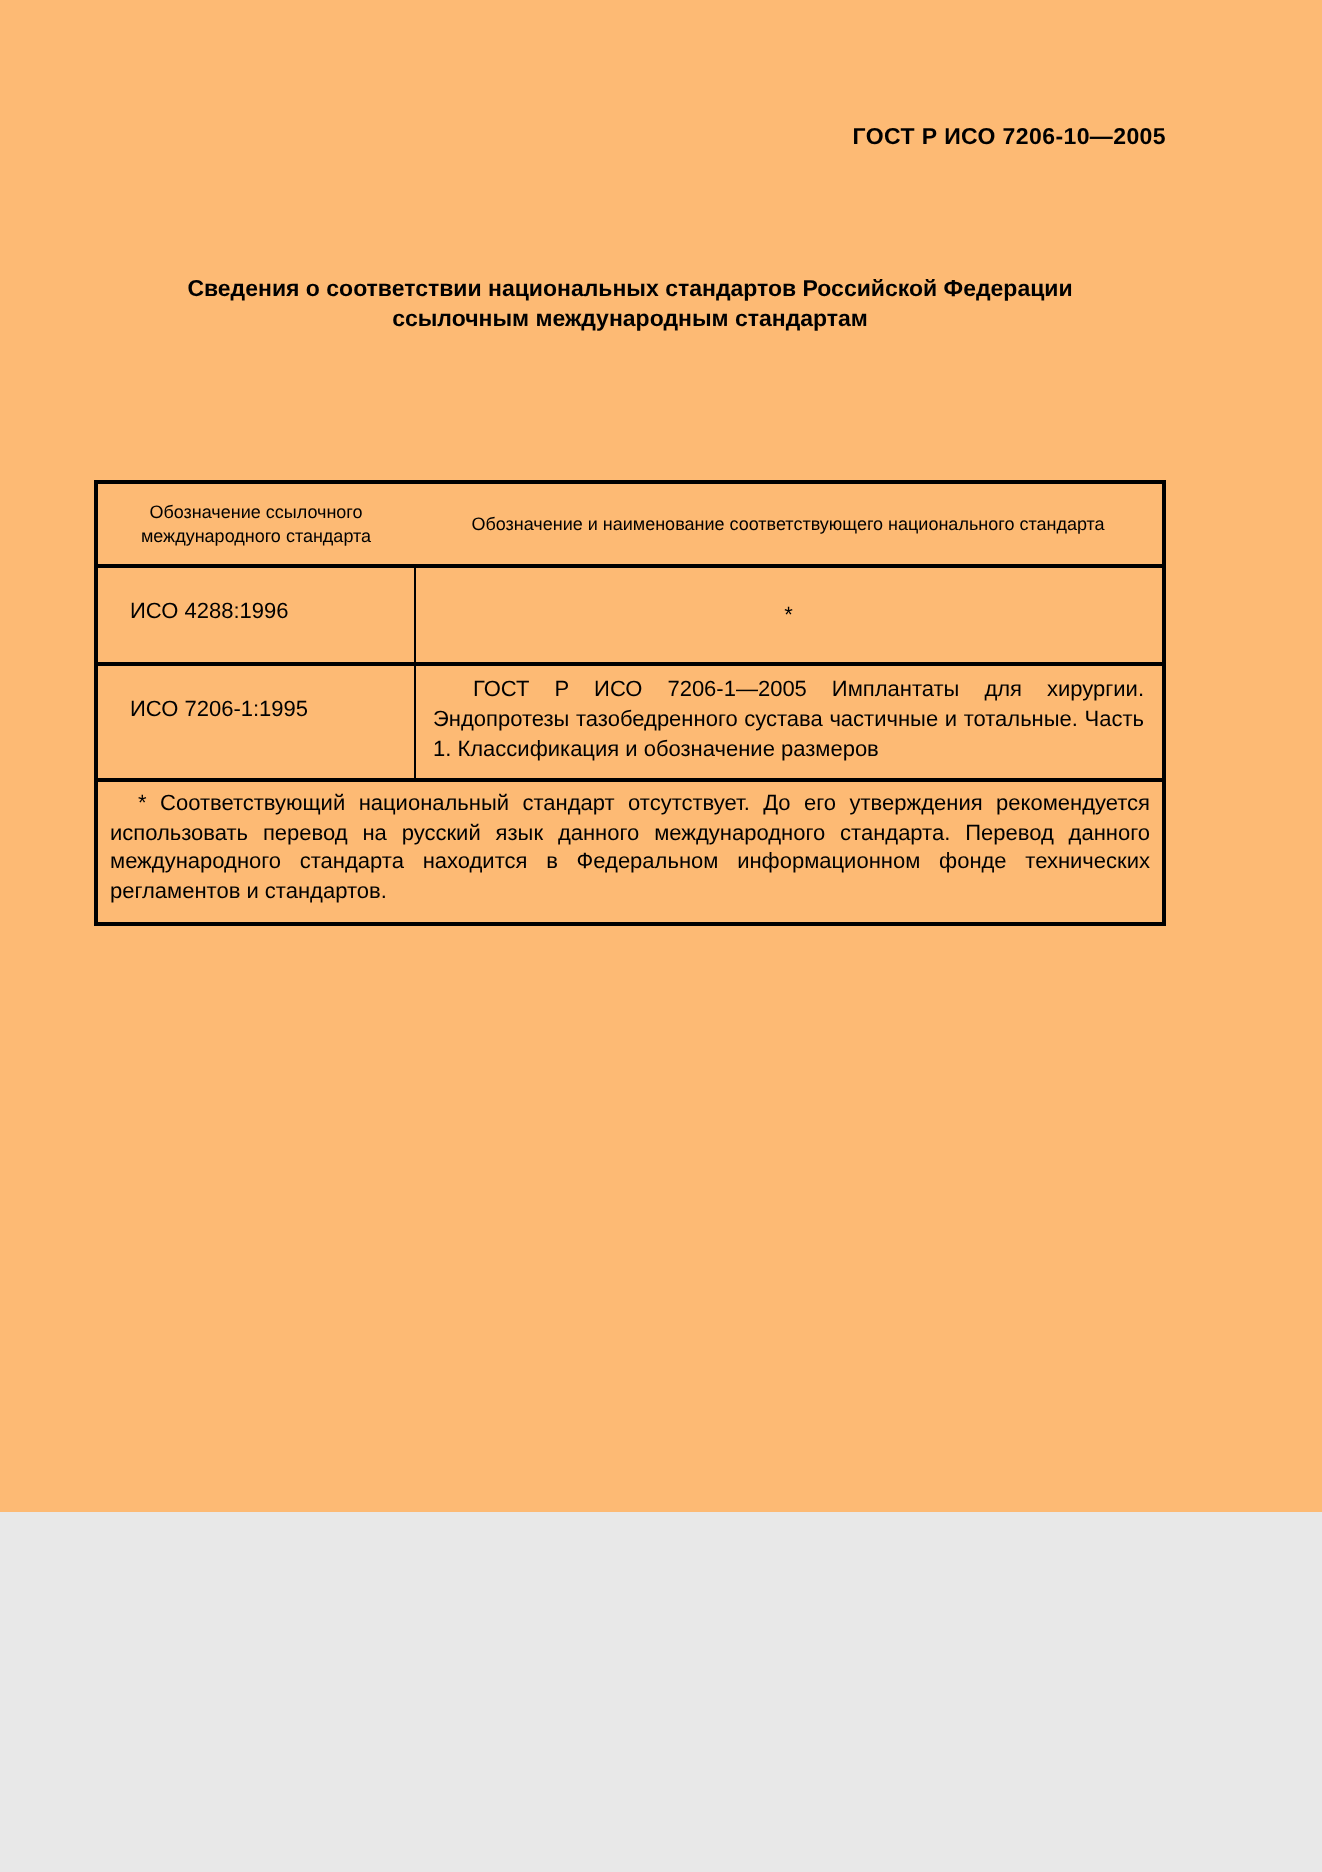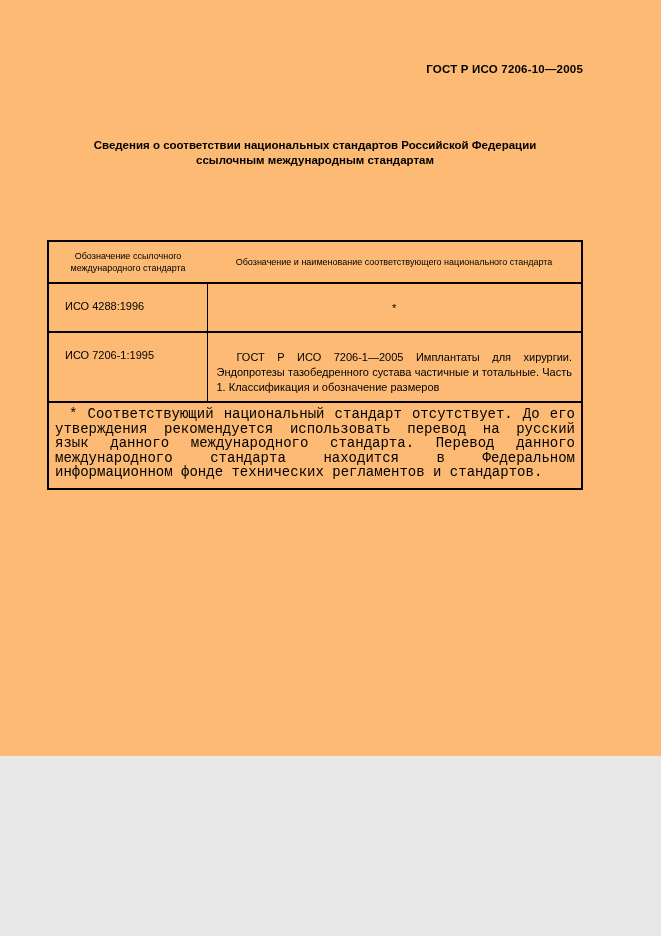--- a/index.html
+++ b/index.html
@@ -88,32 +88,31 @@
   }
   .cell-natl {
     border-left: 1px solid #000;
     text-align: center;
     vertical-align: middle;
     padding: 4px 8px;
   }
   .cell-natl.para {
     text-align: justify;
     vertical-align: top;
-    padding: 17px 9px 6px 9px;
+    padding: 5px 9px 6px 9px;
     line-height: 15px;
     text-indent: 20px;
   }
   .std-table td.footnote-cell {
     border-top: 2px solid #000;
     text-align: justify;
     padding: 4px 6px 8px 6px;
     line-height: 14.5px;
-    font-size: 14px;
+    font-size: 11px;
     text-indent: 14px;
-    font-family: Liberation Mono, monospace;
   }
   .page-number {
     position: absolute;
     top: 842px;
     left: 47px;
     width: 536px;
     text-align: right;
     font-size: 11.5px;
     padding-right: 2px;
     box-sizing: border-box;

